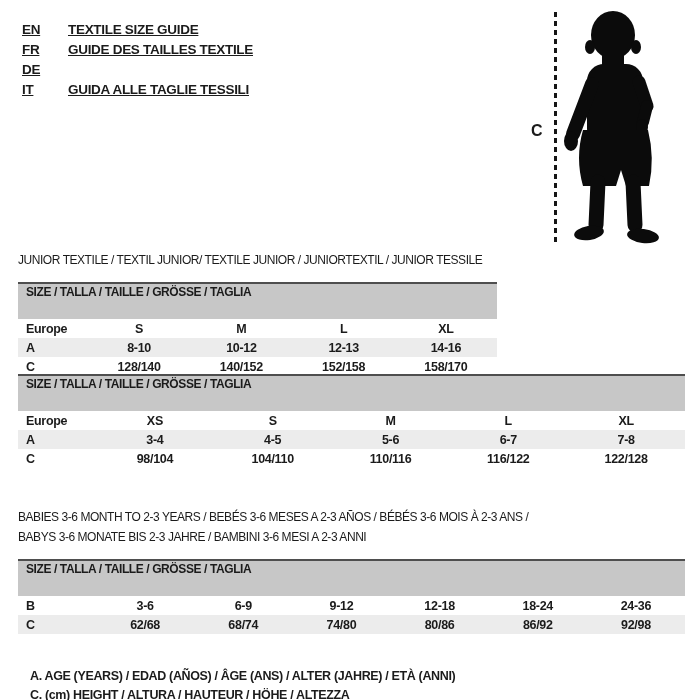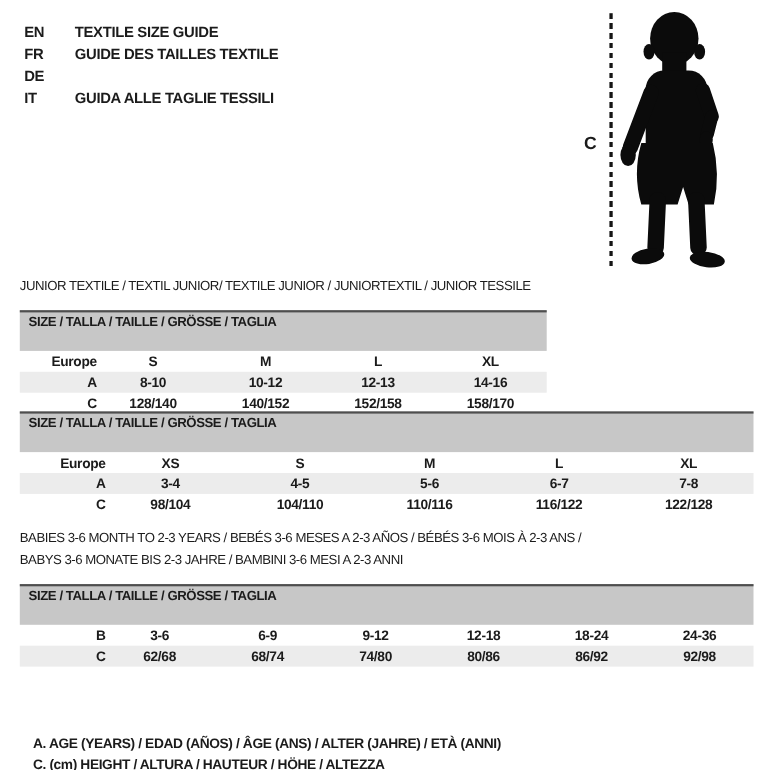--- a/index.html
+++ b/index.html
@@ -10,49 +10,49 @@
     --bg:#ffffff;
   }
   html,body{margin:0;padding:0;background:#fff;}
   .page{
     position:relative;width:700px;height:700px;background:var(--bg);
     font-family:"Liberation Sans",sans-serif;color:var(--text);
     overflow:hidden;
   }
   
   .lang-block{position:absolute;left:22px;top:20px;}
-  .lang-row{display:flex;height:20px;line-height:20px;}
+  .lang-row{display:flex;height:20px;line-height:20px;text-decoration:underline;}
   .lang-code{width:46px;font-weight:bold;font-size:13.5px;letter-spacing:-0.3px;}
   .lang-label{font-weight:bold;font-size:13.5px;letter-spacing:-0.3px;white-space:nowrap;}
   
   .c-label{position:absolute;left:531px;top:122px;font-weight:bold;font-size:16px;}
   .dotted{
     position:absolute;left:554px;top:12px;width:3px;height:230px;
     background:repeating-linear-gradient(to bottom,#151515 0 5px,transparent 5px 9px);
   }
   .baby{position:absolute;left:562px;top:8px;width:112px;height:238px;}
   
   .sec{position:absolute;left:18px;}
   .sec0{top:250px;width:479px;}
   .sec1{top:374px;width:667px;}
-  .sec2{top:479px;width:667px;}
+  .sec2{top:507px;width:667px;}
   .tbl-title{
     width:680px;font-weight:normal;font-size:12px;letter-spacing:-0.45px;
     line-height:20px;white-space:pre-line;margin-bottom:12px;
   }
   .size-bar{
     box-sizing:border-box;height:37px;background:var(--bar-bg);
     border-top:2px solid var(--bar-border);
     font-weight:bold;font-size:12px;letter-spacing:-0.4px;
     line-height:17px;padding-left:8px;
   }
   .row{display:flex;height:19px;align-items:center;}
   .row.alt{background:var(--row-alt);}
   .cell{flex:1;text-align:center;font-weight:bold;font-size:12.5px;letter-spacing:-0.3px;}
-  .cell.label{flex:0 0 62px;text-align:right;padding-left:8px;}
+  .cell.label{flex:0 0 62px;text-align:left;padding-left:8px;}
   .sec1 .cell.label,.sec2 .cell.label{flex:0 0 70px;}
   
   .legend{position:absolute;left:30px;top:627px;margin-top:40px;}
   .legend-line{font-weight:bold;font-size:12.5px;letter-spacing:-0.35px;line-height:19px;white-space:nowrap;}
 </style>
 </head>
 <body>
 
 <div class="page">
 

